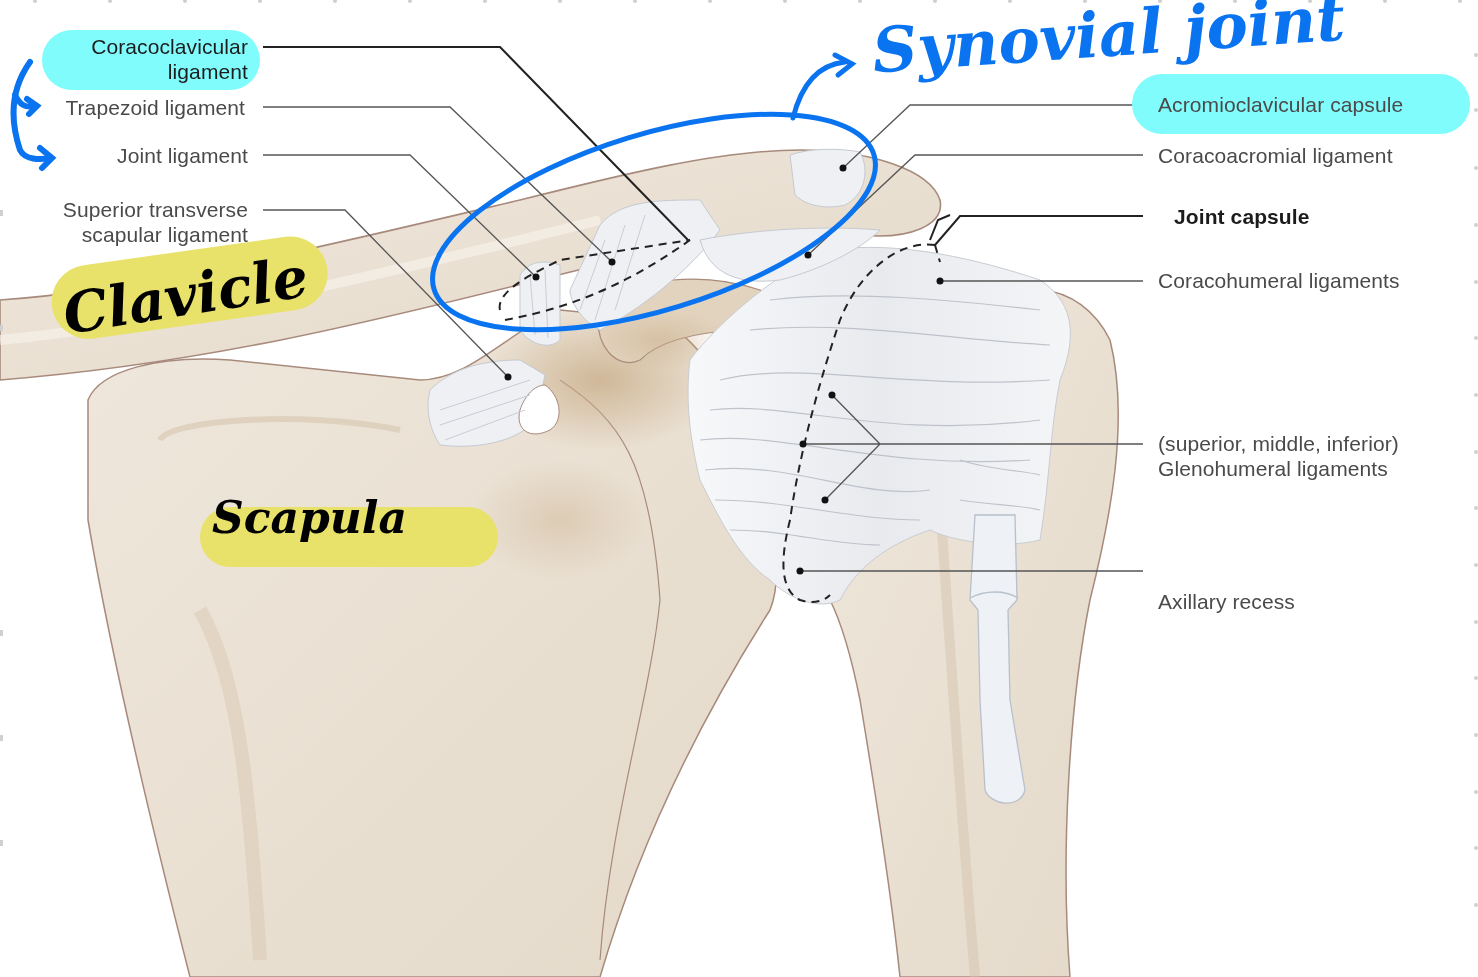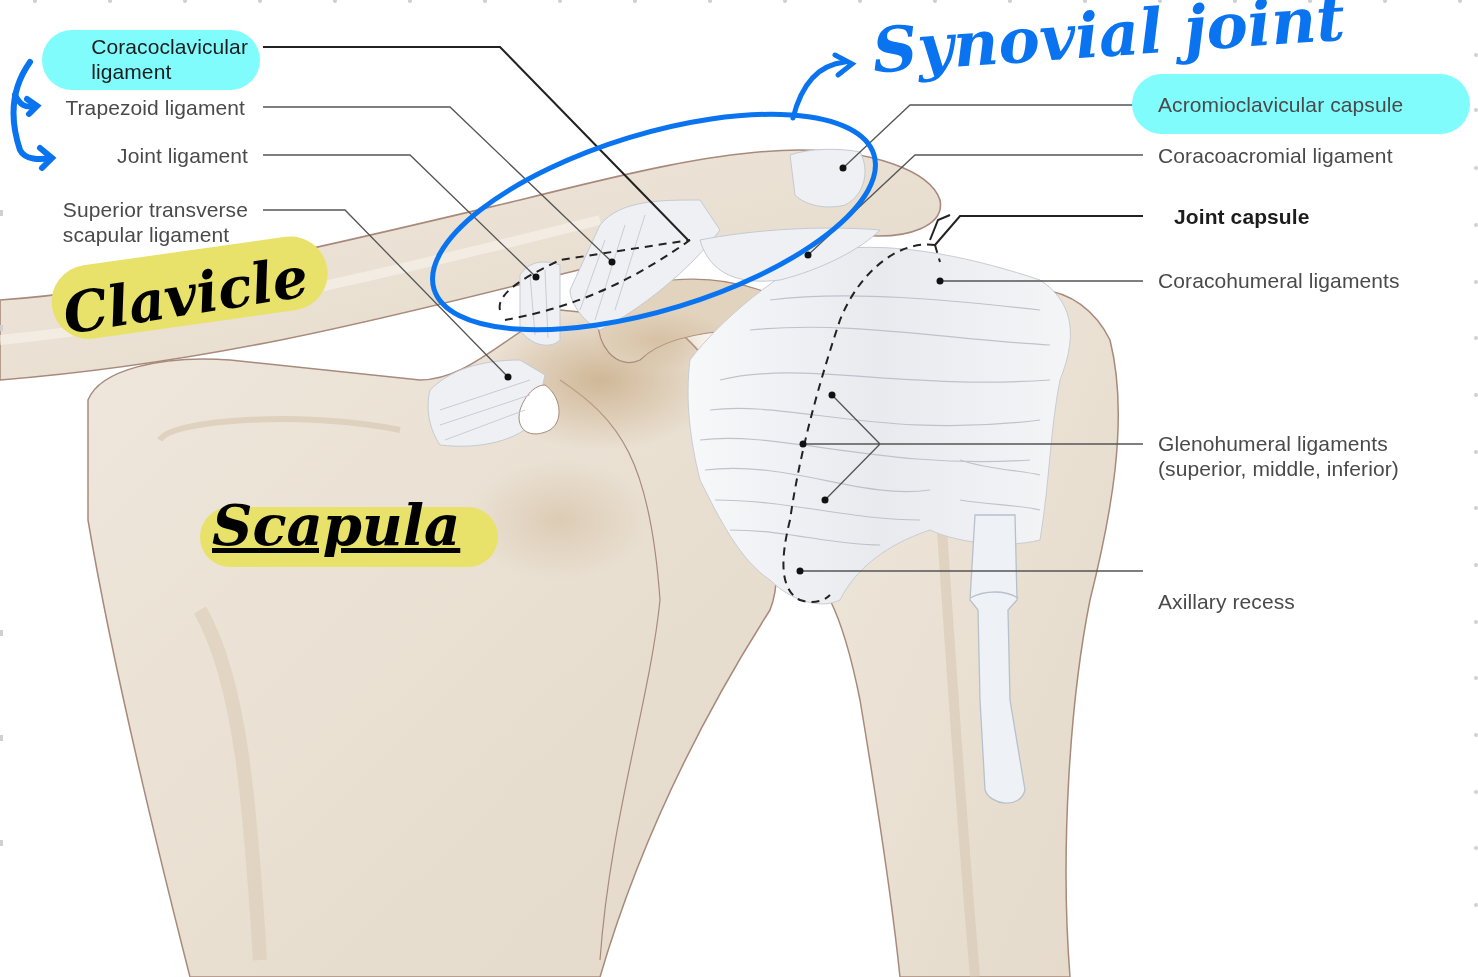--- a/index.html
+++ b/index.html
@@ -1,20 +1,20 @@
 <!DOCTYPE html>
 <html><head>
 <meta charset="utf-8">
 <style>
   html, body { margin:0; padding:0; background:#ffffff; }
   body { width:1478px; height:977px; position:relative; overflow:hidden;
          font-family:"Liberation Sans", "DejaVu Sans", sans-serif; }
   #art { position:absolute; left:0; top:0; width:1478px; height:977px; }
   .label { position:absolute; font-size:21px; color:#4a4a4a; line-height:25px; white-space:nowrap; letter-spacing:0.1px; }
-  .label.right { }
+  .label.right { text-align:right; }
   .label.bold { color:#1c1c1c; font-weight:bold; }
   .hl-cyan { position:absolute; background:#80fcfd; border-radius:30px; }
   .hand { position:absolute; font-family:"DejaVu Serif", serif; font-style:italic; font-weight:bold; white-space:nowrap; }
   .hl-yellow { position:absolute; background:#e8e26a; border-radius:30px; }
 </style>
 </head>
 <body>
 
 <svg id="art" viewBox="0 0 1478 977" xmlns="http://www.w3.org/2000/svg">
   <defs>
@@ -223,20 +223,20 @@
 <div class="label right" style="right:1230px; top:197px;margin-left:44px;">
   <div>Superior transverse</div>
   <div>scapular ligament</div>
 </div>
 
 <div class="label" style="left:1158px; top:92px;">Acromioclavicular capsule</div>
 <div class="label" style="left:1158px; top:143px;">Coracoacromial ligament</div>
 <div class="label bold" style="left:1174px; top:204px;">Joint capsule</div>
 <div class="label" style="left:1158px; top:268px;">Coracohumeral ligaments</div>
 <div class="label" style="left:1158px; top:431px;">
+  <div>(superior, middle, inferior)</div>
   <div>Glenohumeral ligaments</div>
-  <div>(superior, middle, inferior)</div>
 </div>
 <div class="label" style="left:1158px; top:589px;">Axillary recess</div>
 
 <div class="hand" style="left:872px; top:-2px; font-size:62px; color:#0a74f0; transform:rotate(-4deg);">Synovial joint</div>
 <div class="hand" style="left:62px; top:262px; font-size:56px; color:#000; transform:rotate(-9deg);">Clavicle</div>
-<div class="hand" style="left:212px; top:492px; font-size:56px; color:#000;text-decoration:underline;">Scapula</div>
+<div class="hand" style="left:212px; top:492px; font-size:44px; color:#000;">Scapula</div>
 
 </body></html>

